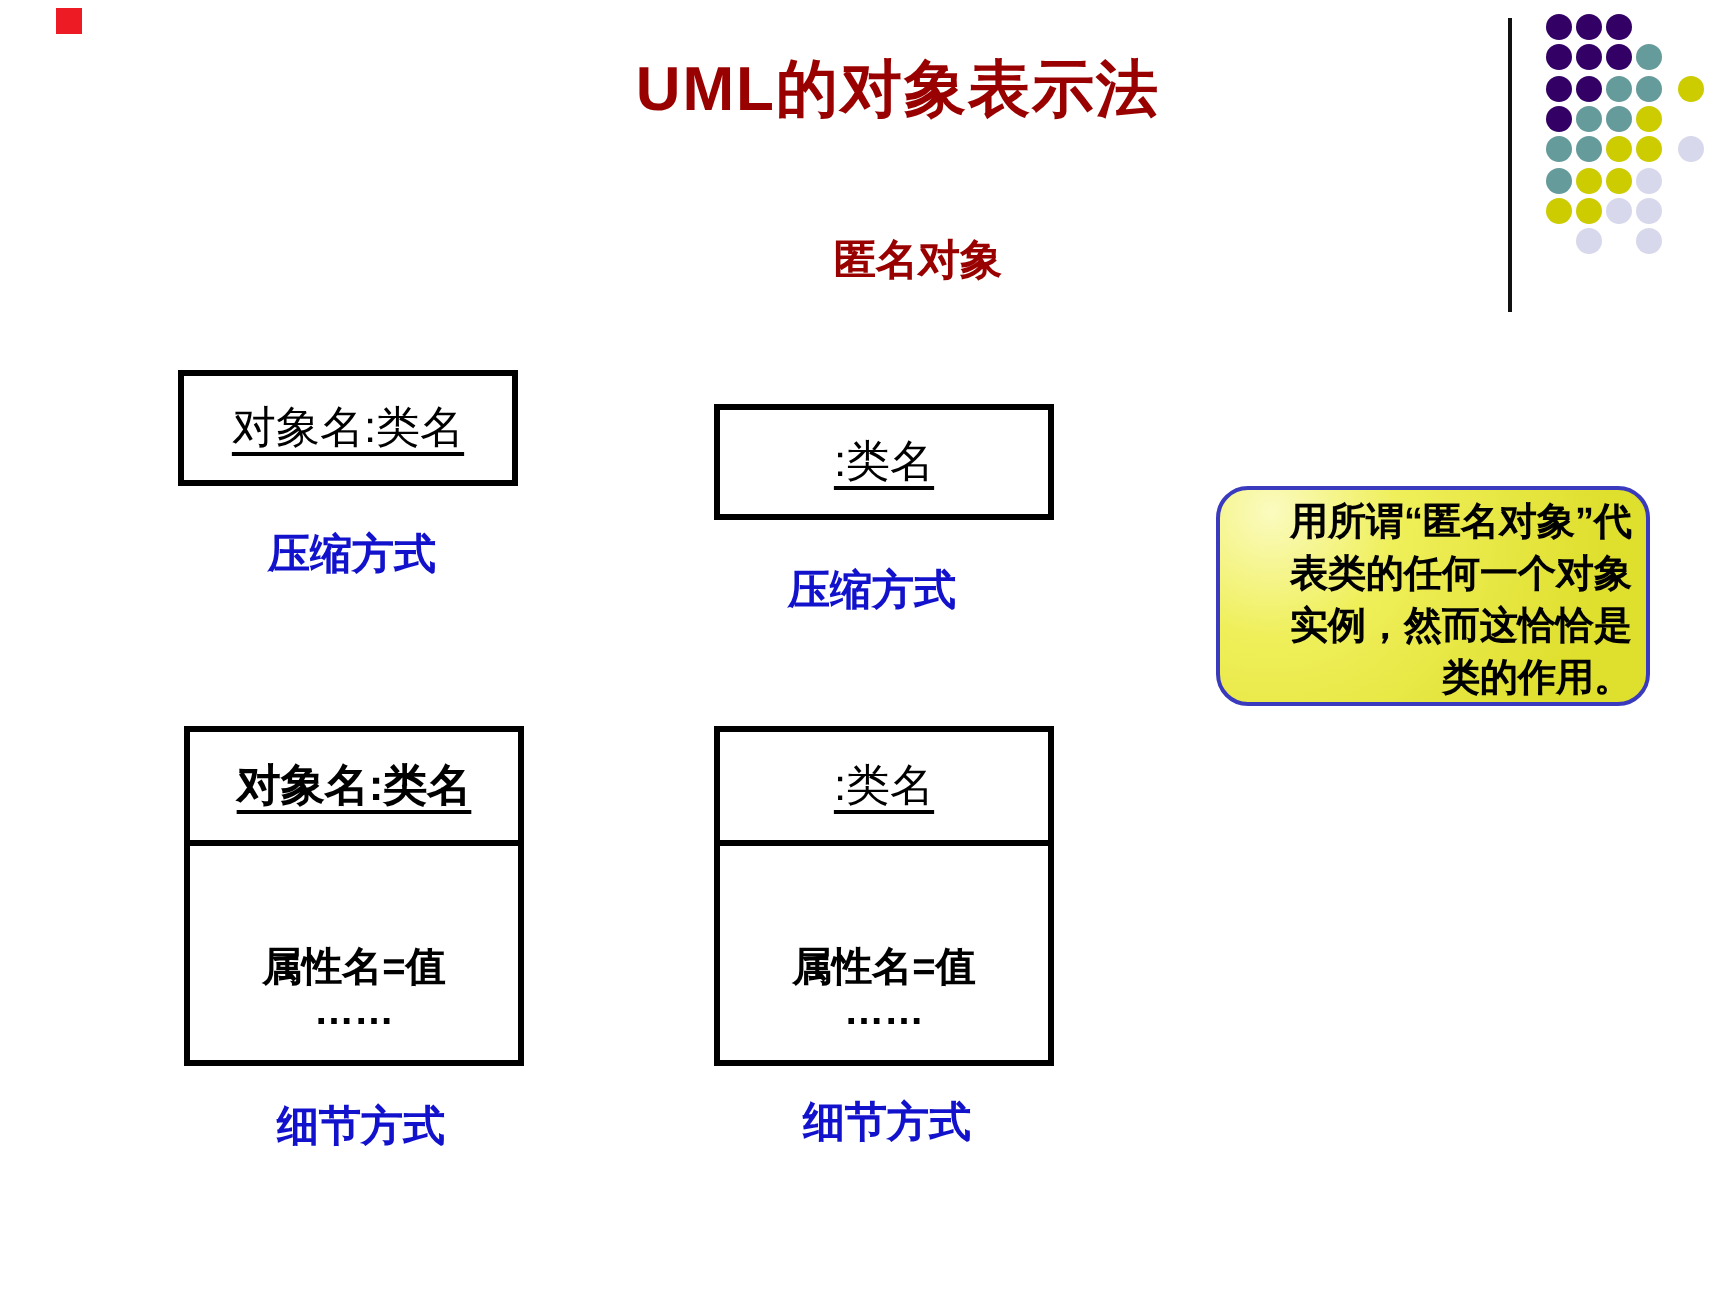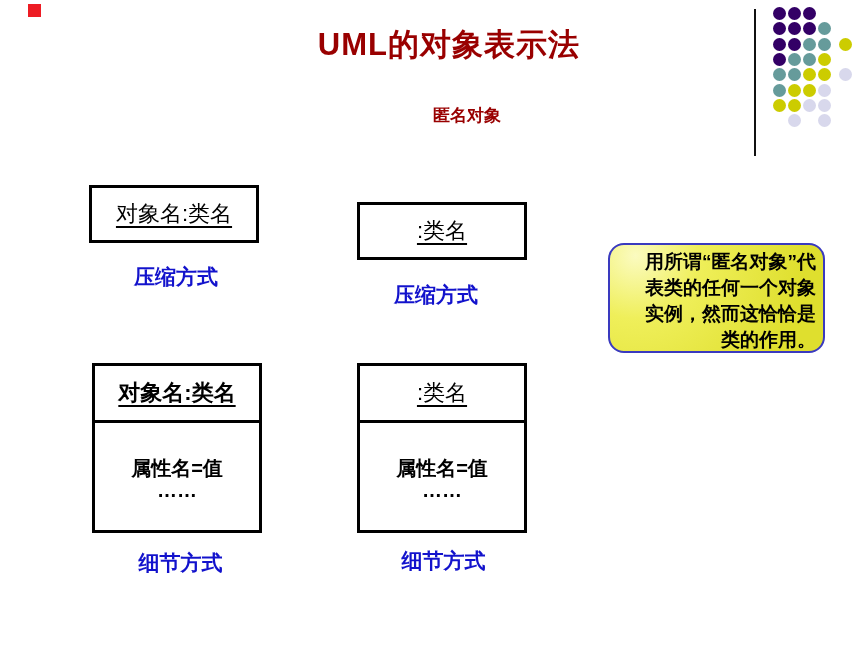--- a/index.html
+++ b/index.html
@@ -19,22 +19,22 @@
     letter-spacing:1px;white-space:nowrap;
   }
 
   
   .vline{left:754px;top:9px;width:2px;height:147px;background:#111111;}
   .dots{left:0;top:0;width:862px;height:160px;pointer-events:none;}
   .dot{position:absolute;width:13px;height:13px;border-radius:50%;}
 
   
   .anon-label{
-    left:391px;top:104px;width:110px;
-    font-size:17px;font-weight:bold;color:var(--title-red,#990000);white-space:nowrap;
+    left:391px;top:116px;width:110px;
+    font-size:21px;font-weight:bold;color:var(--title-red,#990000);white-space:nowrap;
   }
 
   
   .uml-box{
     border:3px solid #000;background:#fff;box-sizing:border-box;
     display:flex;align-items:center;justify-content:center;
   }
   .box-compressed-named{left:89px;top:185px;width:170px;height:58px;}
   .box-compressed-anon{left:357px;top:202px;width:170px;height:58px;}
   .obj-header{
@@ -48,21 +48,21 @@
     display:flex;flex-direction:column;
   }
   .box-detailed-named{left:92px;top:363px;width:170px;height:170px;}
   .box-detailed-anon{left:357px;top:363px;width:170px;height:170px;}
   .compartment-head{
     height:57px;flex:0 0 57px;border-bottom:3px solid #000;box-sizing:border-box;
     display:flex;align-items:center;justify-content:center;
   }
   .compartment-body{
     flex:1 1 auto;display:flex;flex-direction:column;align-items:center;
-    padding-top:32px;box-sizing:border-box;
+    padding-top:48px;box-sizing:border-box;
   }
   .attr-line{font-size:20px;font-weight:bold;color:#000;line-height:26px;white-space:nowrap;}
   .ellipsis-line{font-size:20px;font-weight:bold;color:#000;line-height:14px;margin-top:2px;}
 
   
   .caption{
     font-size:21px;font-weight:bold;color:var(--label-blue,#1212CC);
     text-align:center;white-space:nowrap;
   }
   .cap-compressed-named{left:131px;top:263px;width:90px;}

